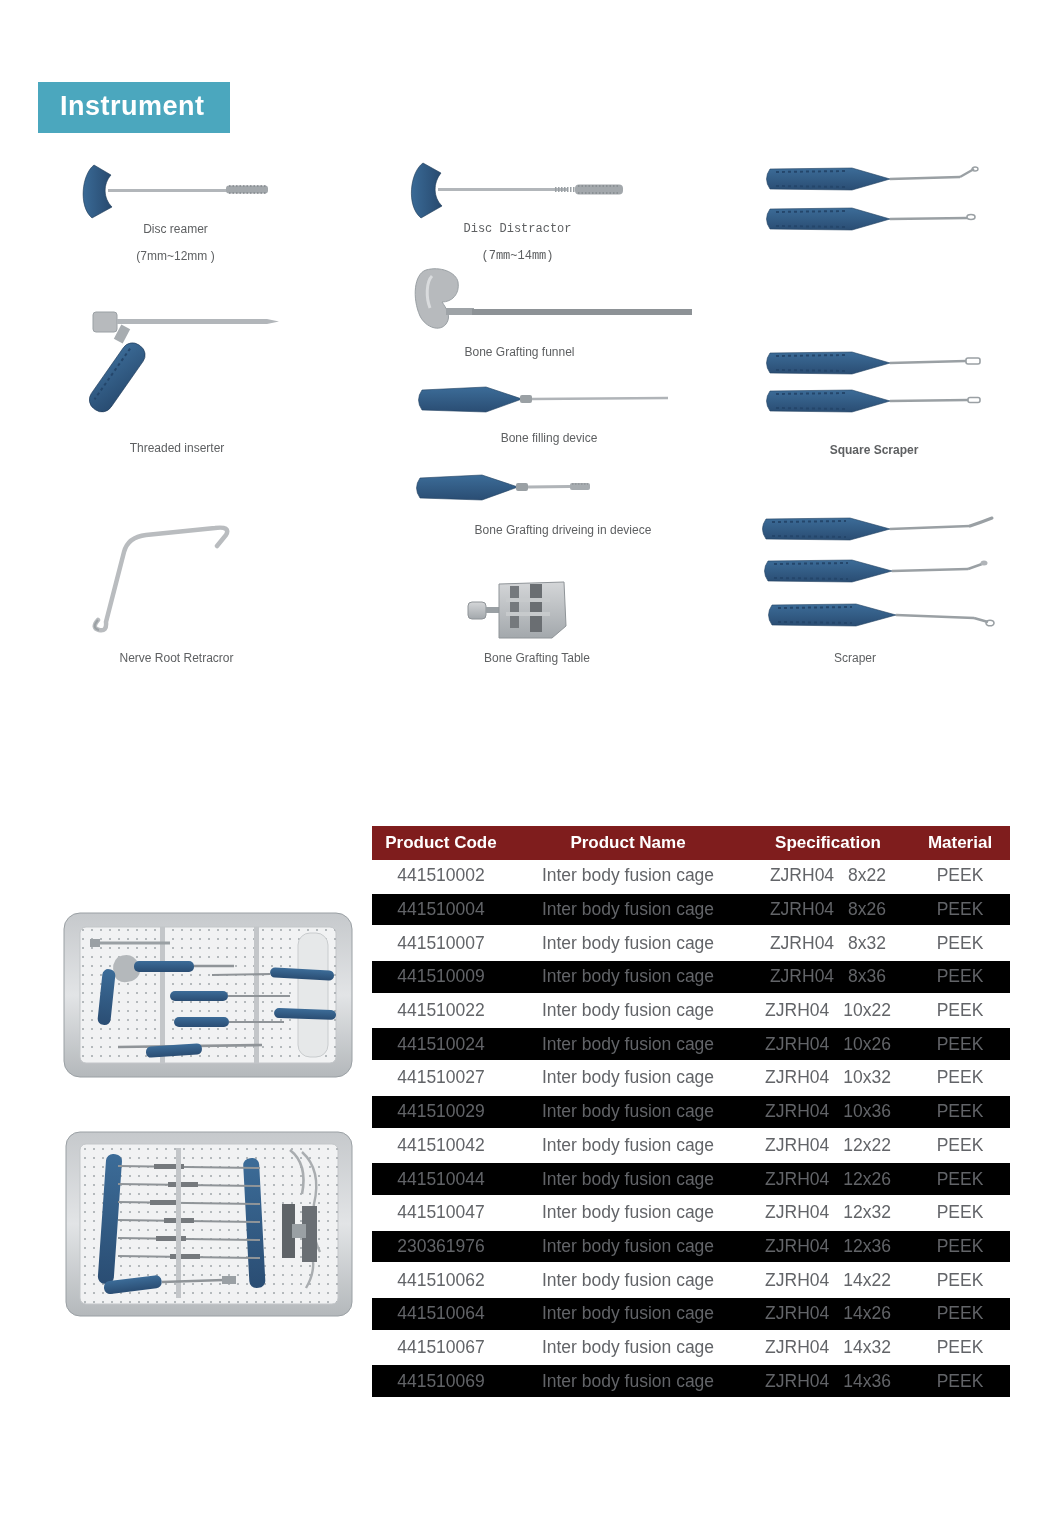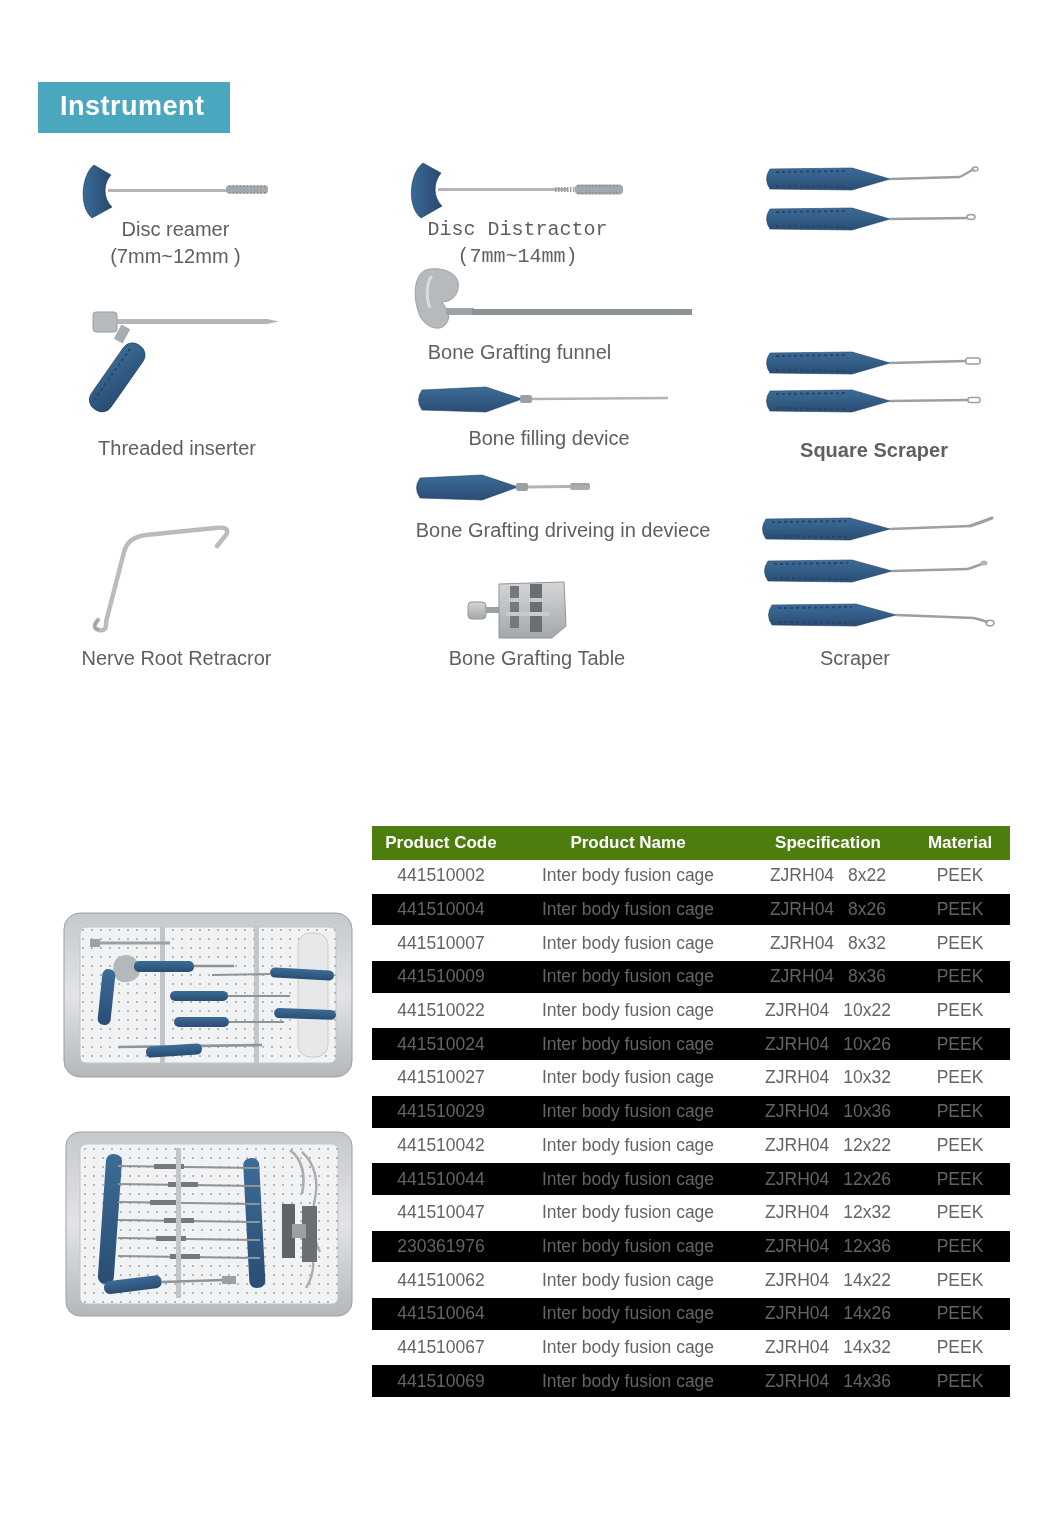--- a/index.html
+++ b/index.html
@@ -8,21 +8,21 @@
     font-family:"Liberation Sans","DejaVu Sans",sans-serif;overflow:hidden;margin-top:16px;
   }
   .abs{position:absolute;}
   
   .title-badge{
     left:38px;top:66px;background:#4BA7BE;color:#fff;
     font-size:27px;font-weight:700;padding:9px 25px 11px 22px;letter-spacing:.5px;
   }
   
   .ilabel{
-    color:#5E6062;font-size:20px;line-height:27px;text-align:center;
+    color:#5E6062;font-size:12px;line-height:27px;text-align:center;
   }
   .art svg{display:block;width:100%;height:100%;}
   
   #art-disc-reamer{left:78px;top:148px;width:195px;height:56px;}
   #lbl-disc-reamer{left:63px;top:200px;width:225px;}
   #art-disc-distractor{left:405px;top:146px;width:235px;height:58px;}
   #lbl-disc-distractor{left:400px;top:200px;width:235px;font-family:Liberation Mono, monospace;}
   #art-drop-scraper{left:762px;top:150px;width:218px;height:68px;}
   #lbl-drop-scraper{left:737px;top:250px;width:272px;}
   #art-funnel{left:412px;top:252px;width:290px;height:72px;}
@@ -40,21 +40,21 @@
   #art-grafting-table{left:466px;top:558px;width:112px;height:72px;}
   #lbl-grafting-table{left:421px;top:629px;width:232px;}
   #art-scraper{left:758px;top:500px;width:248px;height:128px;}
   #lbl-scraper{left:740px;top:629px;width:230px;}
   #tray1{left:62px;top:893px;width:292px;height:172px;}
   #tray2{left:64px;top:1112px;width:290px;height:192px;}
   
   #product-table-wrap{left:372px;top:810px;width:638px;}
   table.products{border-collapse:separate;border-spacing:0;width:100%;table-layout:fixed;}
   table.products th{
-    background:#4d7c0f;color:#fff;font-size:17px;font-weight:700;
+    background:#7f1d1d;color:#fff;font-size:17px;font-weight:700;
     height:34px;text-align:center;padding:0;
   }
   table.products td{
     font-size:17.5px;color:#626468;height:31.7px;text-align:center;
     padding:0;border-bottom:2px solid #fff;background:#fff;white-space:nowrap;
   }
   table.products tr.alt td{background:#000000;}
   .spec-model{display:inline-block;margin-right:14px;}
   .spec-size{display:inline-block;}
 </style>

